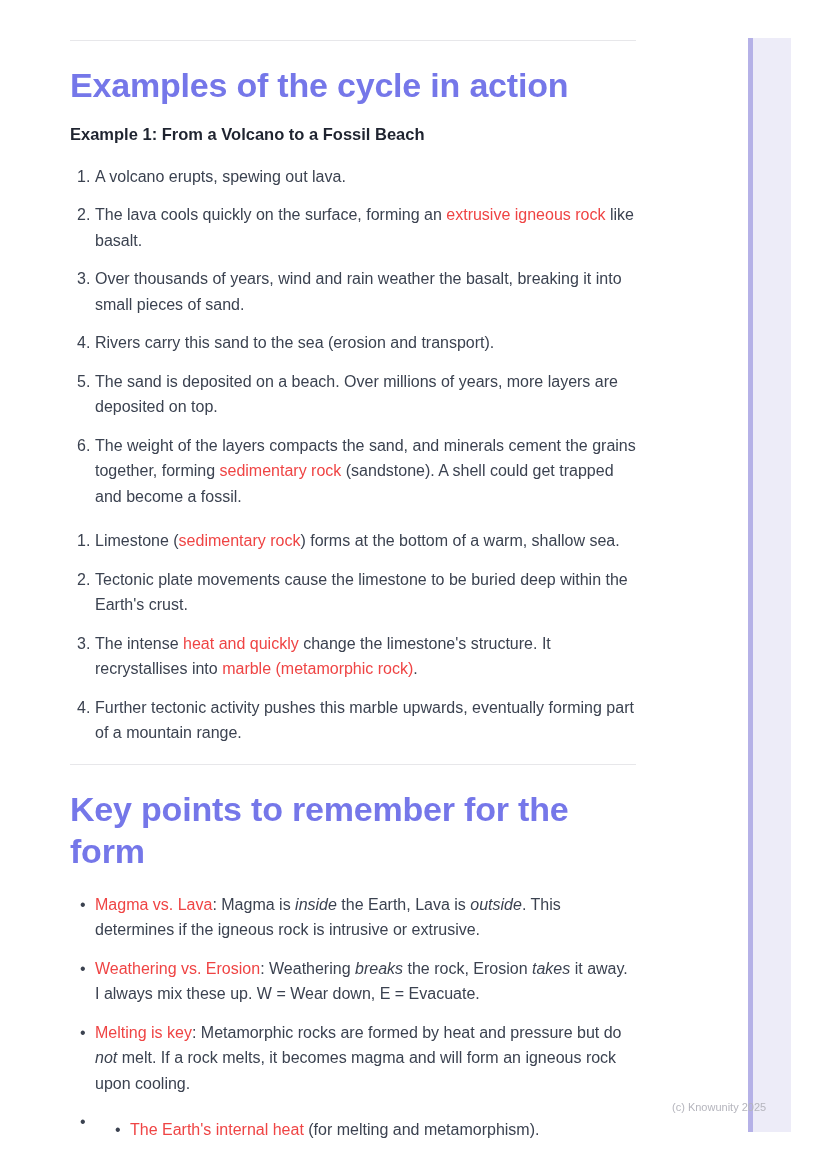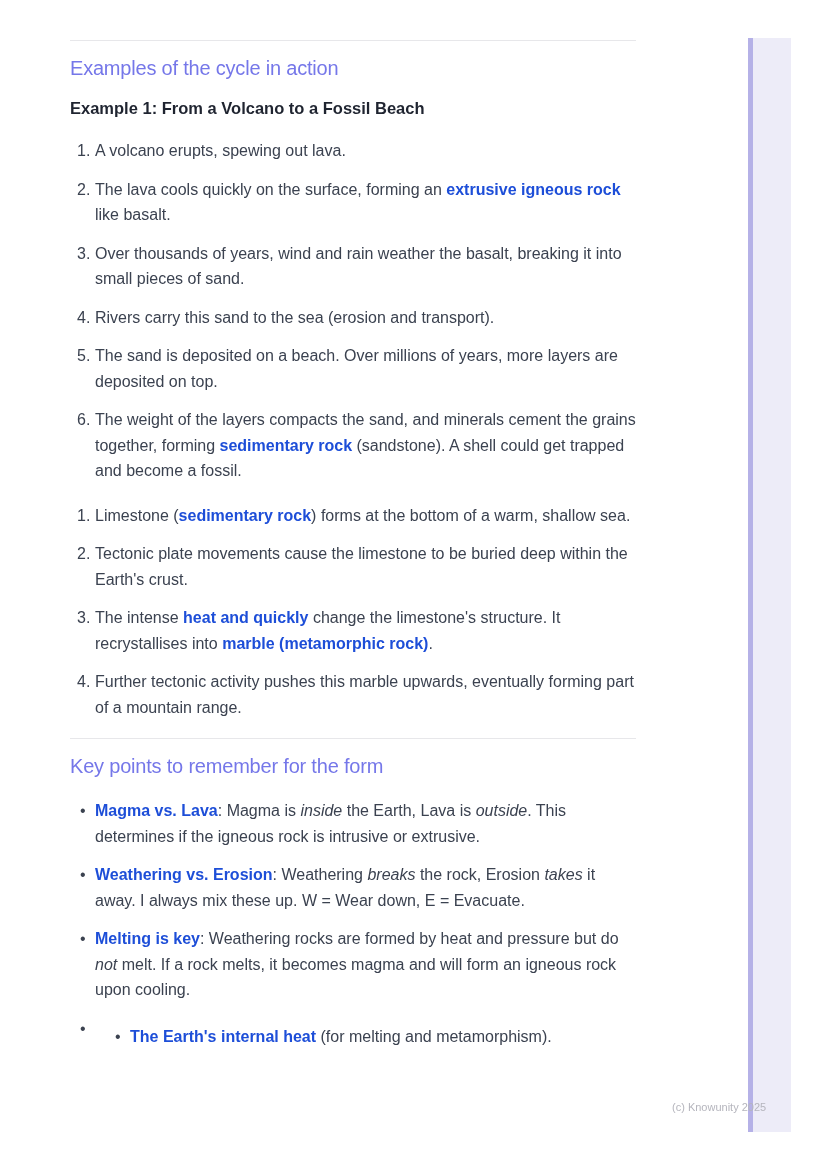--- a/index.html
+++ b/index.html
@@ -25,25 +25,25 @@
   }
   hr.divider {
     border: none;
     border-top: 1px solid #e7e7ea;
     margin: 18px 0 0 0;
   }
   hr.divider.first {
     margin-top: 40px;
   }
   h2.section-title {
-    font-size: 20px;
+    font-size: 34px;
     line-height: 1.25;
-    font-weight: 400;
+    font-weight: 700;
     letter-spacing: -0.2px;
-    margin: 15px 0 0 0;
+    margin: 23px 0 0 0;
   }
   h3.subheading {
     font-size: 16.5px;
     line-height: 1.3;
     font-weight: 700;
     color: #1f2430;
     margin: 17px 0 0 0;
   }
   .list {
     margin: 19px 0 0 0;
@@ -55,21 +55,21 @@
   .list.ol .li { padding-left: 7px; }
   .list.ol > .li > .marker { min-width: 18px; flex: none; }
   .list.ul .li { padding-left: 10px; }
   .list.ul > .li > .marker { min-width: 15px; flex: none; }
   .li .text { flex: 1; }
   .nested {
     margin: 8px 0 0 10px;
   }
   .nested .li { margin-bottom: 0; padding-left: 0; }
   .nested .li .marker { min-width: 14px; flex: none; }
-  strong { font-weight: 700; color: #1d4ed8; }
+  strong { font-weight: 400; color: #ef4444; }
   em { font-style: italic; }
   .right-bar {
     position: absolute;
     left: 748px;
     top: 38px;
     width: 43px;
     height: 1094px;
     background: #edecf8;
     z-index: 1;
   }
@@ -152,21 +152,21 @@
         <div class="li">
           <span class="marker">•</span>
           <div class="text"><strong>Magma vs. Lava</strong><span>: Magma is </span><em>inside</em><span> the Earth, Lava is </span><em>outside</em><span>. This determines if the igneous rock is intrusive or extrusive.</span></div>
         </div>
         <div class="li">
           <span class="marker">•</span>
           <div class="text"><strong>Weathering vs. Erosion</strong><span>: Weathering </span><em>breaks</em><span> the rock, Erosion </span><em>takes</em><span> it away. I always mix these up. W = Wear down, E = Evacuate.</span></div>
         </div>
         <div class="li">
           <span class="marker">•</span>
-          <div class="text"><strong>Melting is key</strong><span>: Weathering rocks are formed by heat and pressure but do </span><em>not</em><span> melt. If a rock melts, it becomes magma and will form an igneous rock upon cooling.</span></div>
+          <div class="text"><strong>Melting is key</strong><span>: Metamorphic rocks are formed by heat and pressure but do </span><em>not</em><span> melt. If a rock melts, it becomes magma and will form an igneous rock upon cooling.</span></div>
         </div>
         <div class="li">
           <span class="marker">•</span>
           <div class="text"><div class="list ul nested">
               <div class="li">
                 <span class="marker">•</span>
                 <div class="text"><strong>The Earth's internal heat</strong><span> (for melting and metamorphism).</span></div>
               </div>
             </div></div>
         </div>

